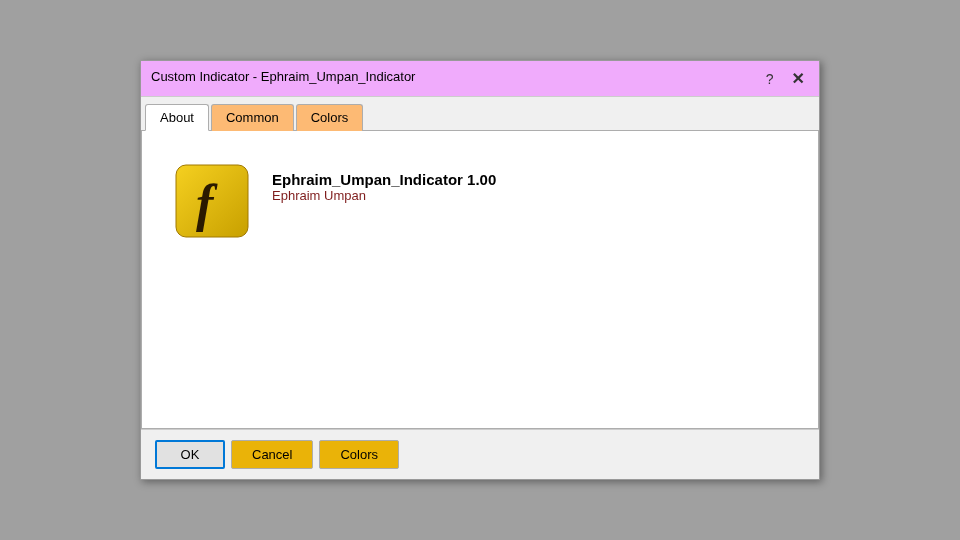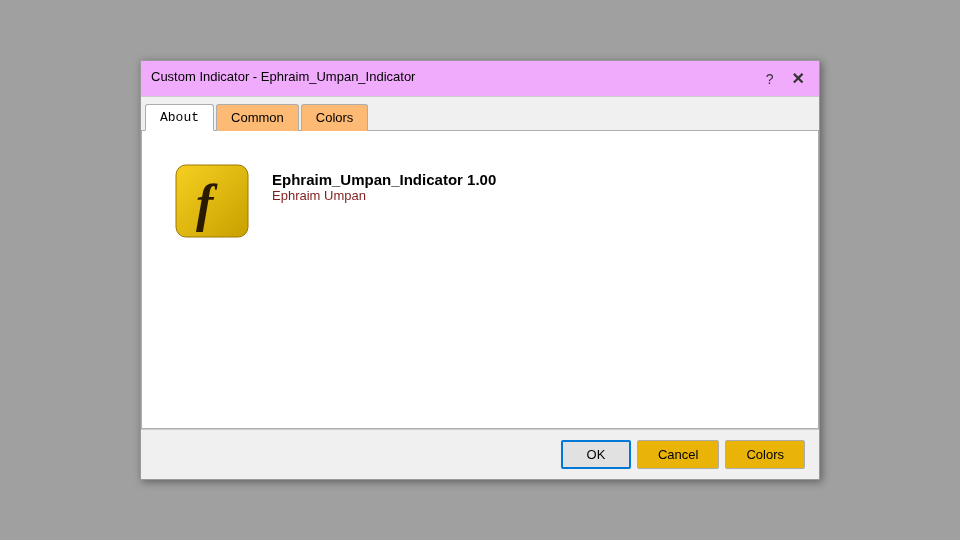--- a/index.html
+++ b/index.html
@@ -88,21 +88,20 @@
       margin-right: 2px;
       border-radius: 3px 3px 0 0;
       position: relative;
       bottom: -1px;
     }
 
     .tab.active {
       background: #ffffff;
       border-bottom: 1px solid #ffffff;
       z-index: 1;
-      font-family: Liberation Mono, monospace;
     }
 
     .tab-content {
       background: #ffffff;
       flex: 1;
       padding: 20px;
       border: 1px solid #adadad;
       border-top: none;
     }
 
@@ -136,21 +135,21 @@
 
     .indicator-author {
       font-size: 13px;
       color: #7f1d1d;
     }
 
     .button-bar {
       background: #f0f0f0;
       padding: 10px 14px;
       display: flex;
-      justify-content: flex-end;
+      justify-content: flex-start;
       gap: 6px;
       border-top: 1px solid #ccc;
     }
 
     .btn {
       padding: 5px 20px;
       font-size: 13px;
       border: 1px solid #adadad;
       background: #eab308;
       cursor: pointer;

